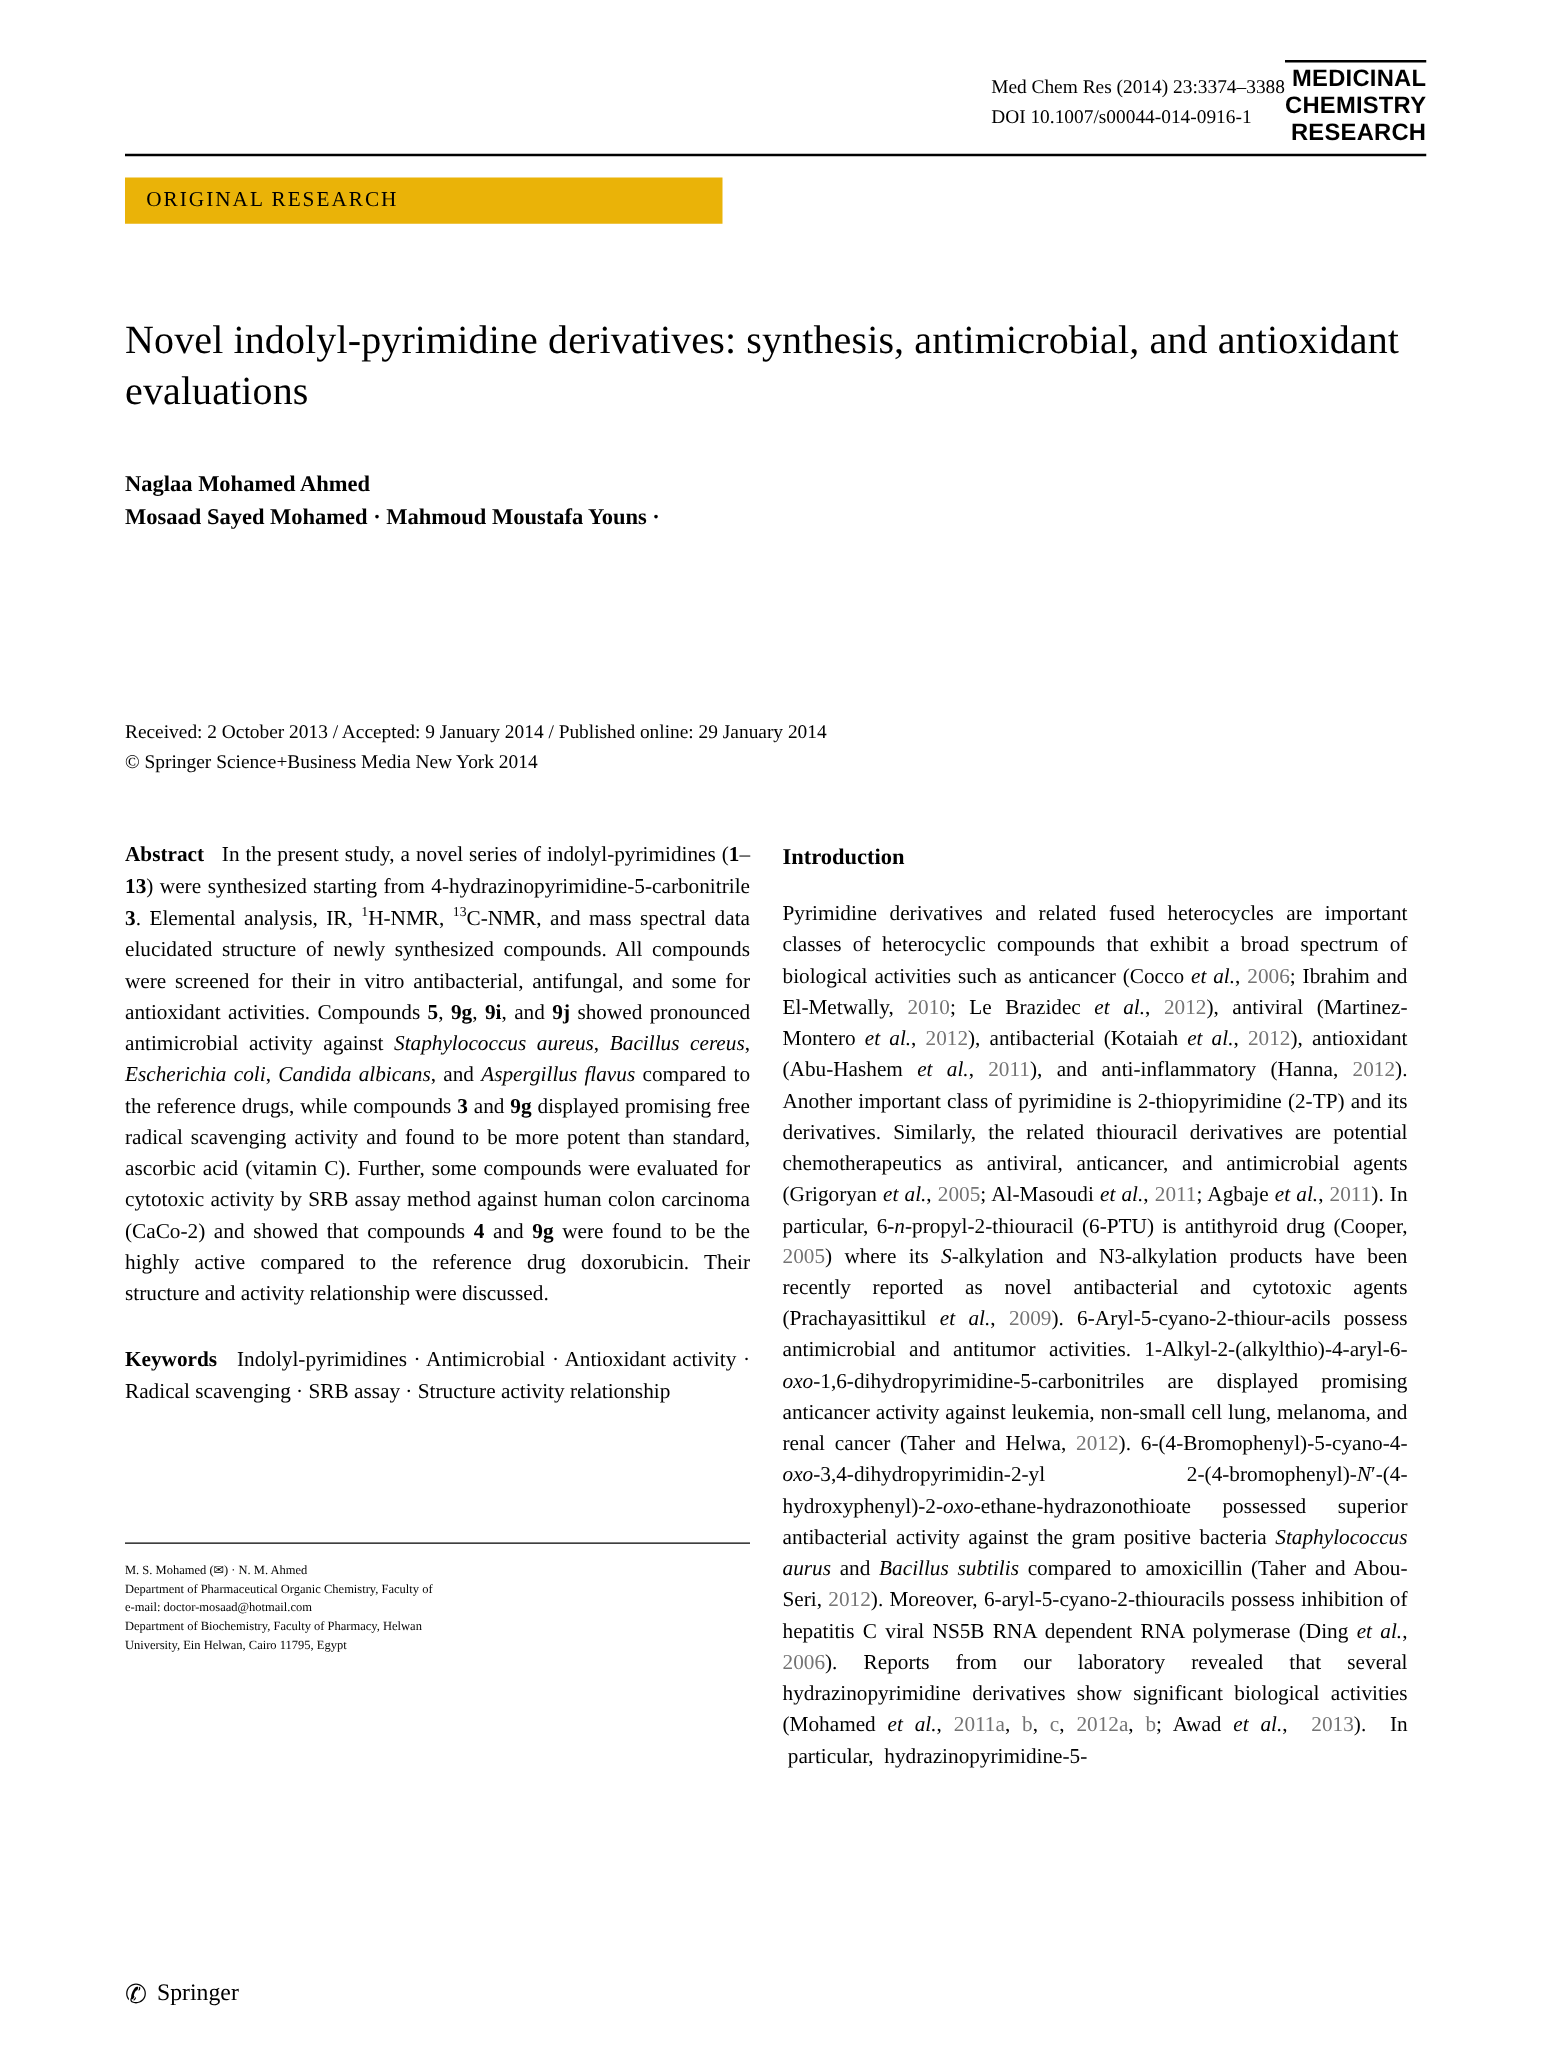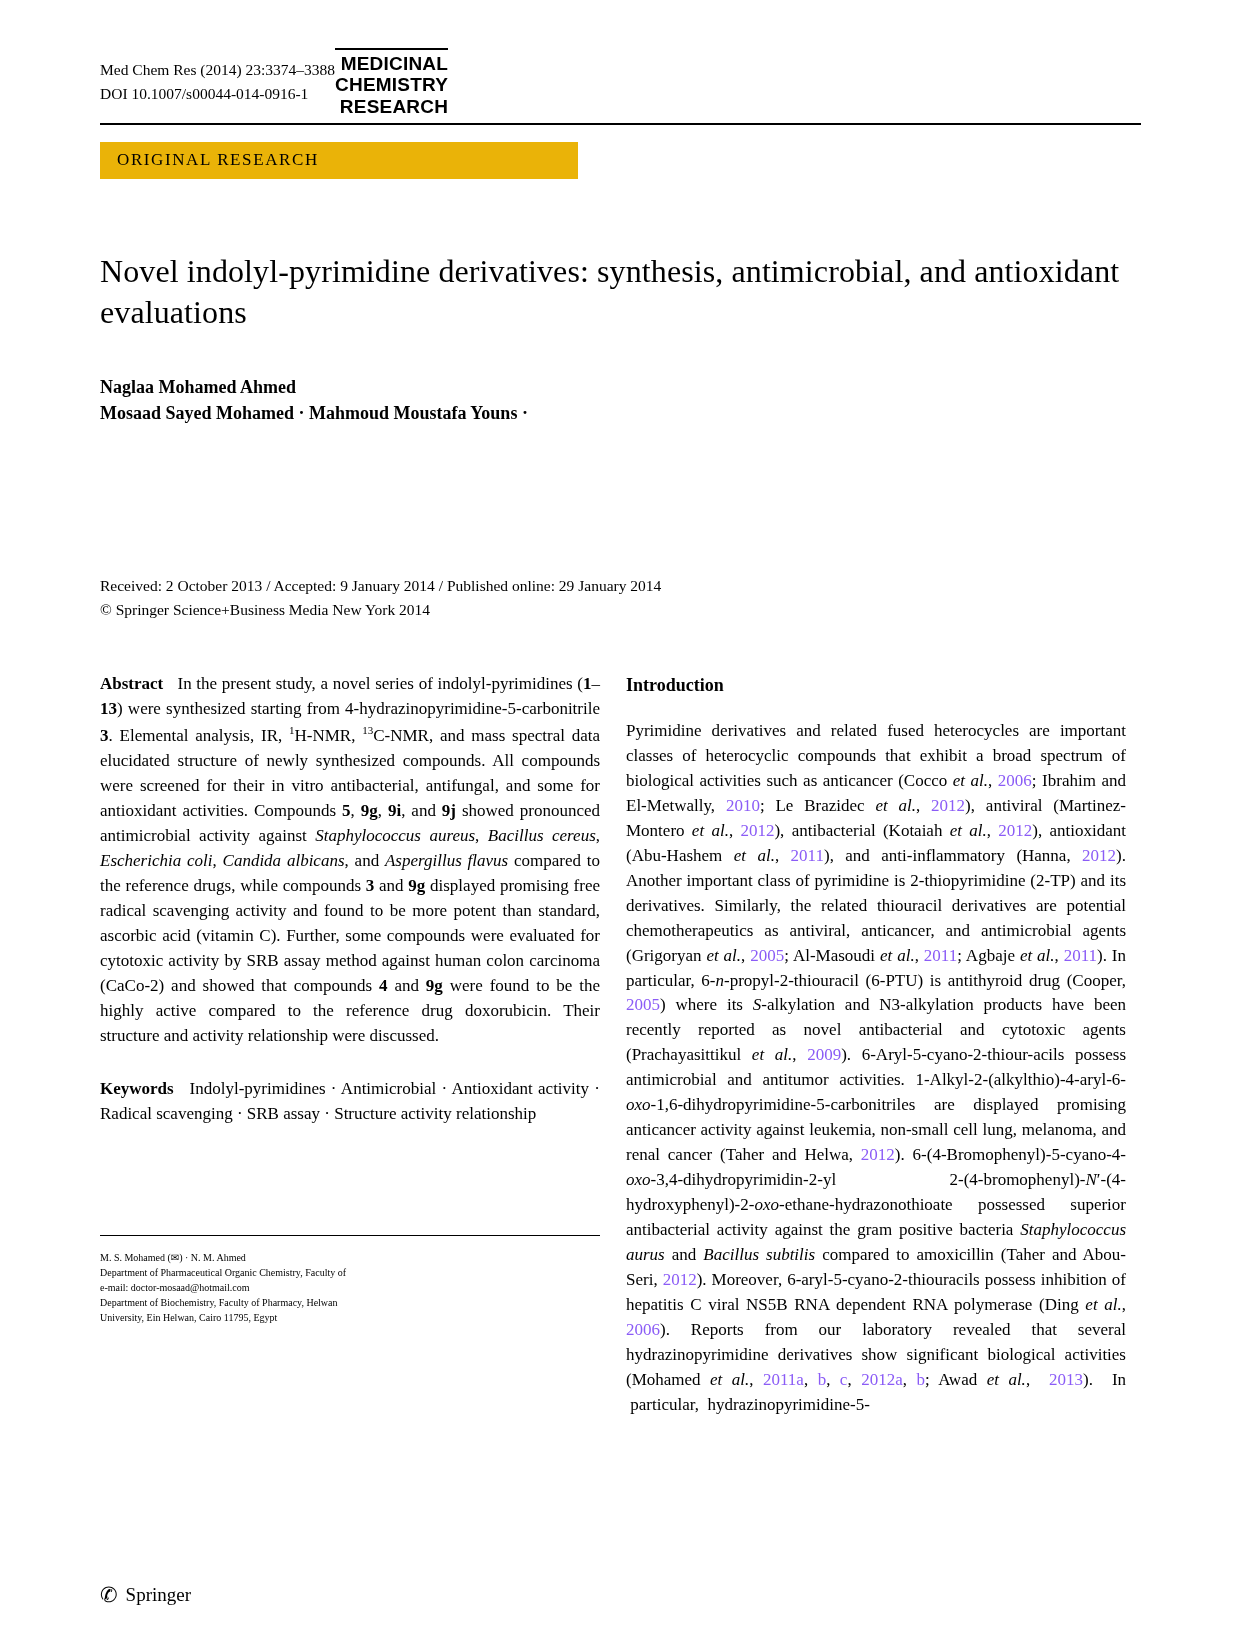--- a/index.html
+++ b/index.html
@@ -18,21 +18,21 @@
     position: relative;
     width: 1241px;
     height: 1648px;
     box-sizing: border-box;
     padding: 52px 100px 0 100px;
   }
 
   
   .masthead {
     display: flex;
-    justify-content: flex-start;
+    justify-content: flex-end;
     align-items: flex-start;
     border-bottom: 2px solid #000;
     padding-bottom: 6px;
     min-height: 64px;
   }
   .journal-ref {
     font-size: 15.5px;
     line-height: 1.55;
     padding-top: 6px;
   }
@@ -101,21 +101,21 @@
   .abstract-head, .kw-head, .sec-head {
     font-weight: bold;
   }
   .sec-head {
     font-size: 18px;
     margin: 0 0 20px 0;
   }
   .keywords {
     margin-top: 28px !important;
   }
-  .ref { color: #8b5cf6; }
+  .ref { color: #737373; }
   .it { font-style: italic; }
   .bd { font-weight: bold; }
   sup { font-size: 11px; vertical-align: super; }
 
   
   .footnote {
     margin-top: 108px;
     border-top: 1px solid #000;
     padding-top: 14px;
     font-size: 10px;

